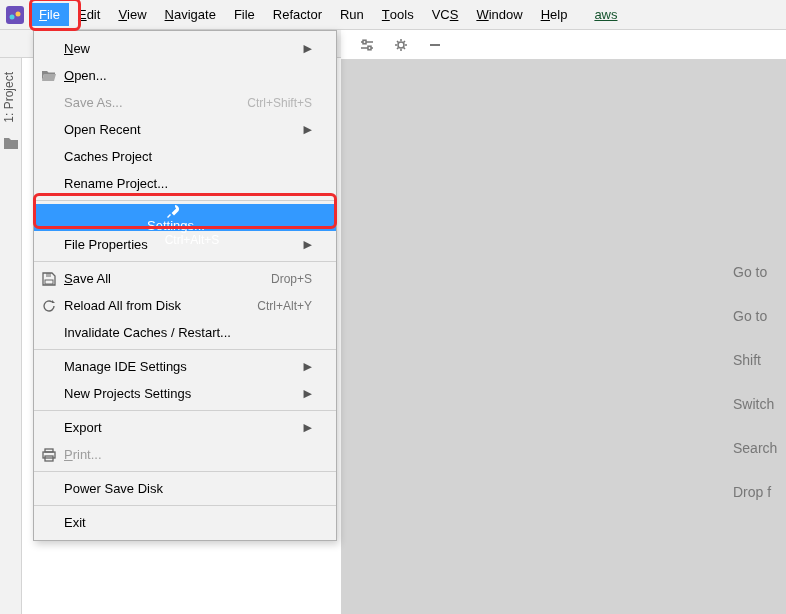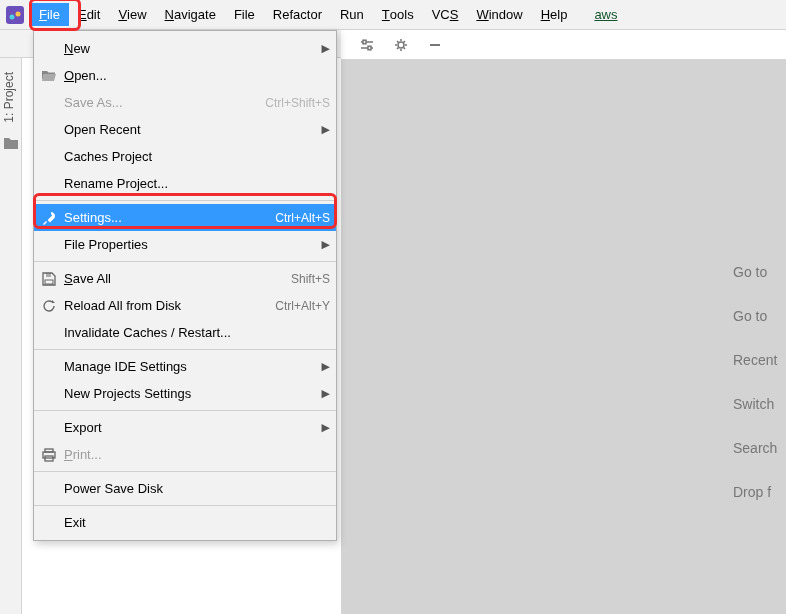--- a/index.html
+++ b/index.html
@@ -16,28 +16,28 @@
     
     .sidebar-gutter { position: absolute; top: 58px; left: 0; width: 22px; bottom: 0; background: #f2f2f2; border-right: 1px solid #d4d4d4; }
     .sidebar-tab { writing-mode: vertical-rl; transform: rotate(180deg); font-size: 12px; color: #555; margin-top: 10px; padding: 4px 2px;}
     
     .editor-area { position: absolute; top:30px; left:341px; right:0; bottom:0; background:#d3d3d3;}
     .editor-strip { position: absolute; top:30px; left:341px; right:0; height:30px; background:#fff; border-bottom:1px solid #d4d4d4; display:flex; align-items:center; padding-left:18px; gap:18px;}
     .editor-strip .ico { width:16px; height:16px; color:#777; display:flex;align-items:center;justify-content:center;}
     .welcome-lines { position: absolute; right: 0; top: 250px; left: 733px; color: #777; font-size: 14px; line-height: 44px; white-space: nowrap;}
     
     .dropdown { position: absolute; top: 30px; left: 33px; width: 304px; background: #f2f2f2; border: 1px solid #b0b0b0; box-shadow: 2px 3px 8px rgba(0,0,0,.2); padding: 4px 0; }
-    .menu-item { display: flex; align-items: center; height: 27px; padding: 0 6px 0 6px; cursor: pointer; color: #000;}
+    .menu-item { display: flex; align-items: center; height: 27px; padding: 0 24px 0 6px; cursor: pointer; color: #000;}
     .menu-item .ico-slot { width: 18px; height: 16px; margin-right: 6px; display:flex;align-items:center;justify-content:center; color:#666;}
     .menu-item .lbl { flex: 1; }
     .menu-item .sc { color: #777; font-size: 12px; }
     .menu-item .arrow { color:#555; font-size:11px;}
     .menu-item.disabled { color: #9d9d9d; }
     .menu-item.disabled .sc { color: #b5b5b5; }
-    .menu-item.selected { background: #3399ff; color: #fff; }
+    .menu-item.selected { background: #3399ff; color: #fff; flex-direction: column; }
     .menu-item.selected .sc { color: #fff; margin-left: 32px; }
     .menu-item.selected .ico-slot { color: #fff;}
     .menu-sep { height: 1px; background: #d0d0d0; margin: 3px 0; }
     .ul { text-decoration: underline; }
     
     .highlight-box { position: absolute; border: 3px solid #ef2b2d; border-radius: 6px; pointer-events: none; }
     .hb1 { top: -2px; left: 29px; width: 52px; height: 33px; }
     .hb2 { top: 193px; left: 33px; width: 304px; height: 36px; }
   </style>
 </head>
@@ -98,21 +98,21 @@
   <span class="ico">
       <svg width="14" height="14" viewBox="0 0 14 14">
         <path d="M2 7h10" stroke="#777" stroke-width="2"></path>
       </svg>
     </span>
 </div>
 
 <div class="welcome-lines" id="welcome-lines">
     <div>Go to</div>
     <div>Go to</div>
-    <div>Recent</div>
+    <div>Shift</div>
     <div>Switch</div>
     <div>Search</div>
     <div>Drop f</div>
   </div>
 
 <div class="dropdown" id="dropdown">
     <div class="menu-item">
       <span class="ico-slot"></span>
       <span class="lbl"><span class="ul">N</span>ew</span>
       <span class="arrow">▶</span>
@@ -162,21 +162,21 @@
     <div class="menu-sep"></div>
     <div class="menu-item">
       <span class="ico-slot">
         <svg width="14" height="14" viewBox="0 0 14 14">
           <path d="M1 1h9l3 3v9H1z" fill="none" stroke="currentColor" stroke-width="1.3"></path>
           <rect x="4" y="1" width="5" height="4" fill="currentColor" opacity=".5"></rect>
           <rect x="3" y="8" width="8" height="4" fill="none" stroke="currentColor"></rect>
         </svg>
       </span>
       <span class="lbl"><span class="ul">S</span>ave All</span>
-      <span class="sc">Shift+S</span>
+      <span class="sc">Drop+S</span>
     </div>
     <div class="menu-item">
       <span class="ico-slot">
         <svg width="14" height="14" viewBox="0 0 14 14" fill="none" stroke="currentColor" stroke-width="1.4">
           <path d="M12 7a5 5 0 1 1-2-4"></path>
           <path d="M10 1v3h3" fill="currentColor" stroke="none"></path>
         </svg>
       </span>
       <span class="lbl">Reload All from Disk</span>
       <span class="sc">Ctrl+Alt+Y</span>

